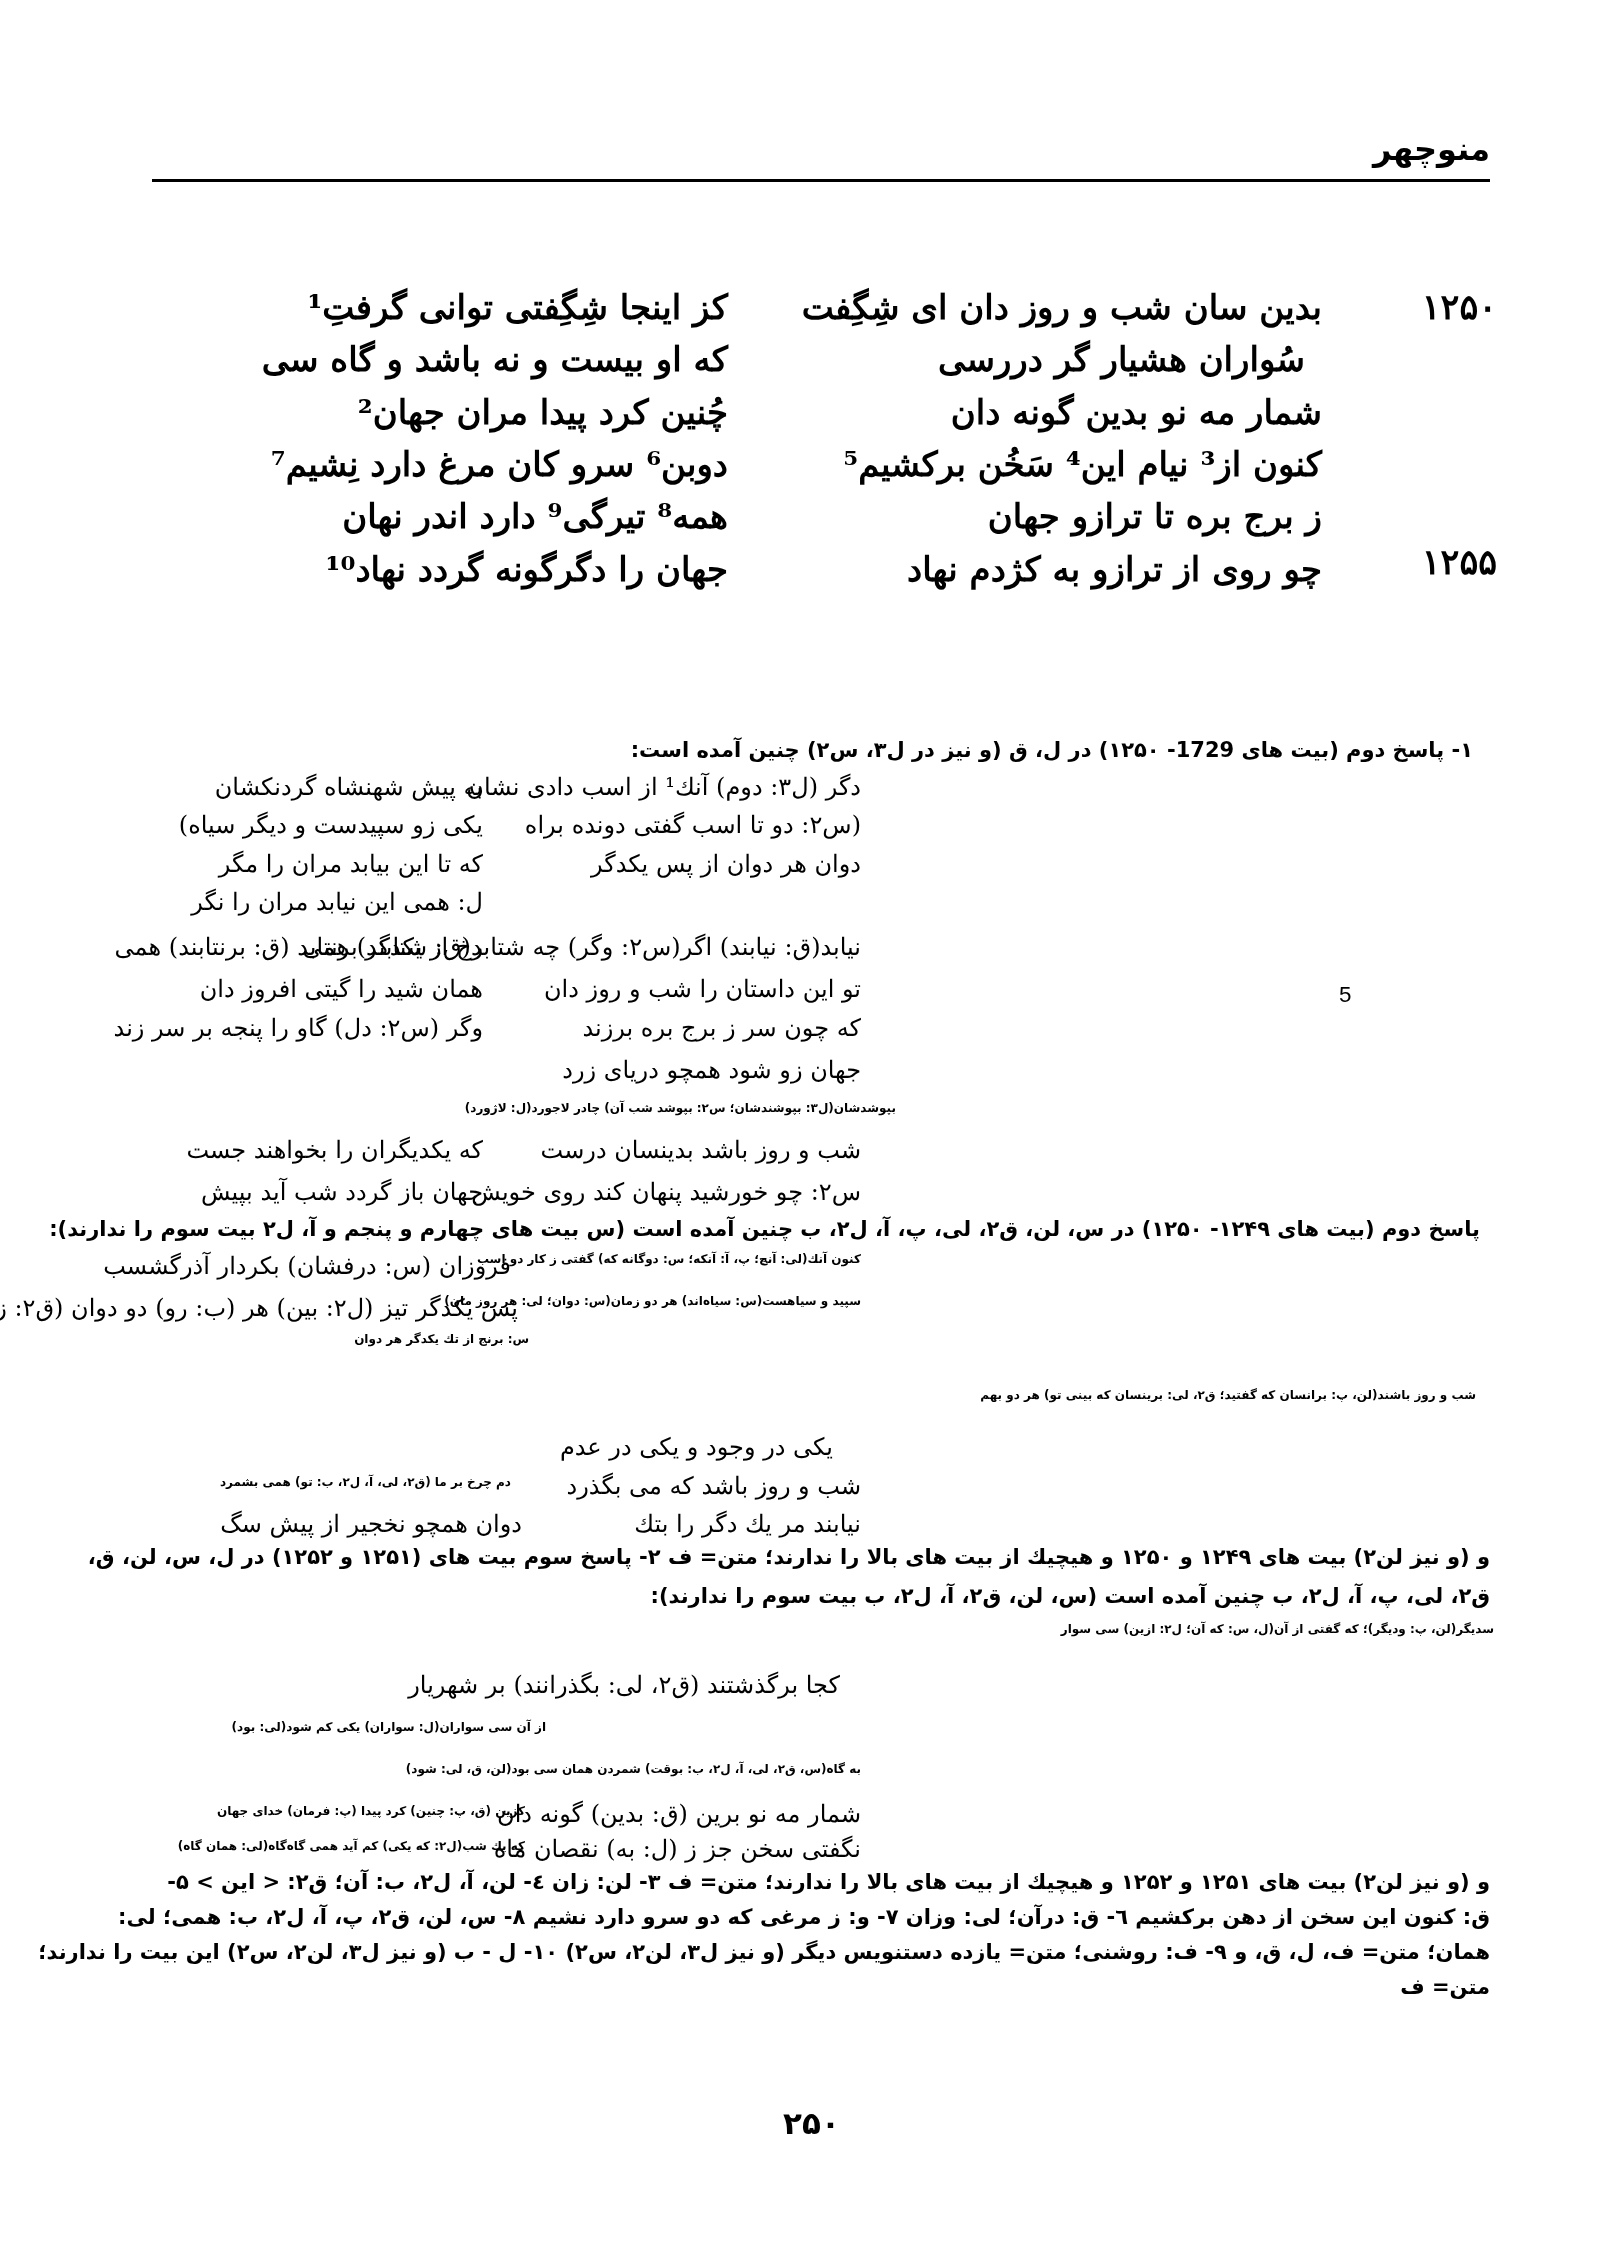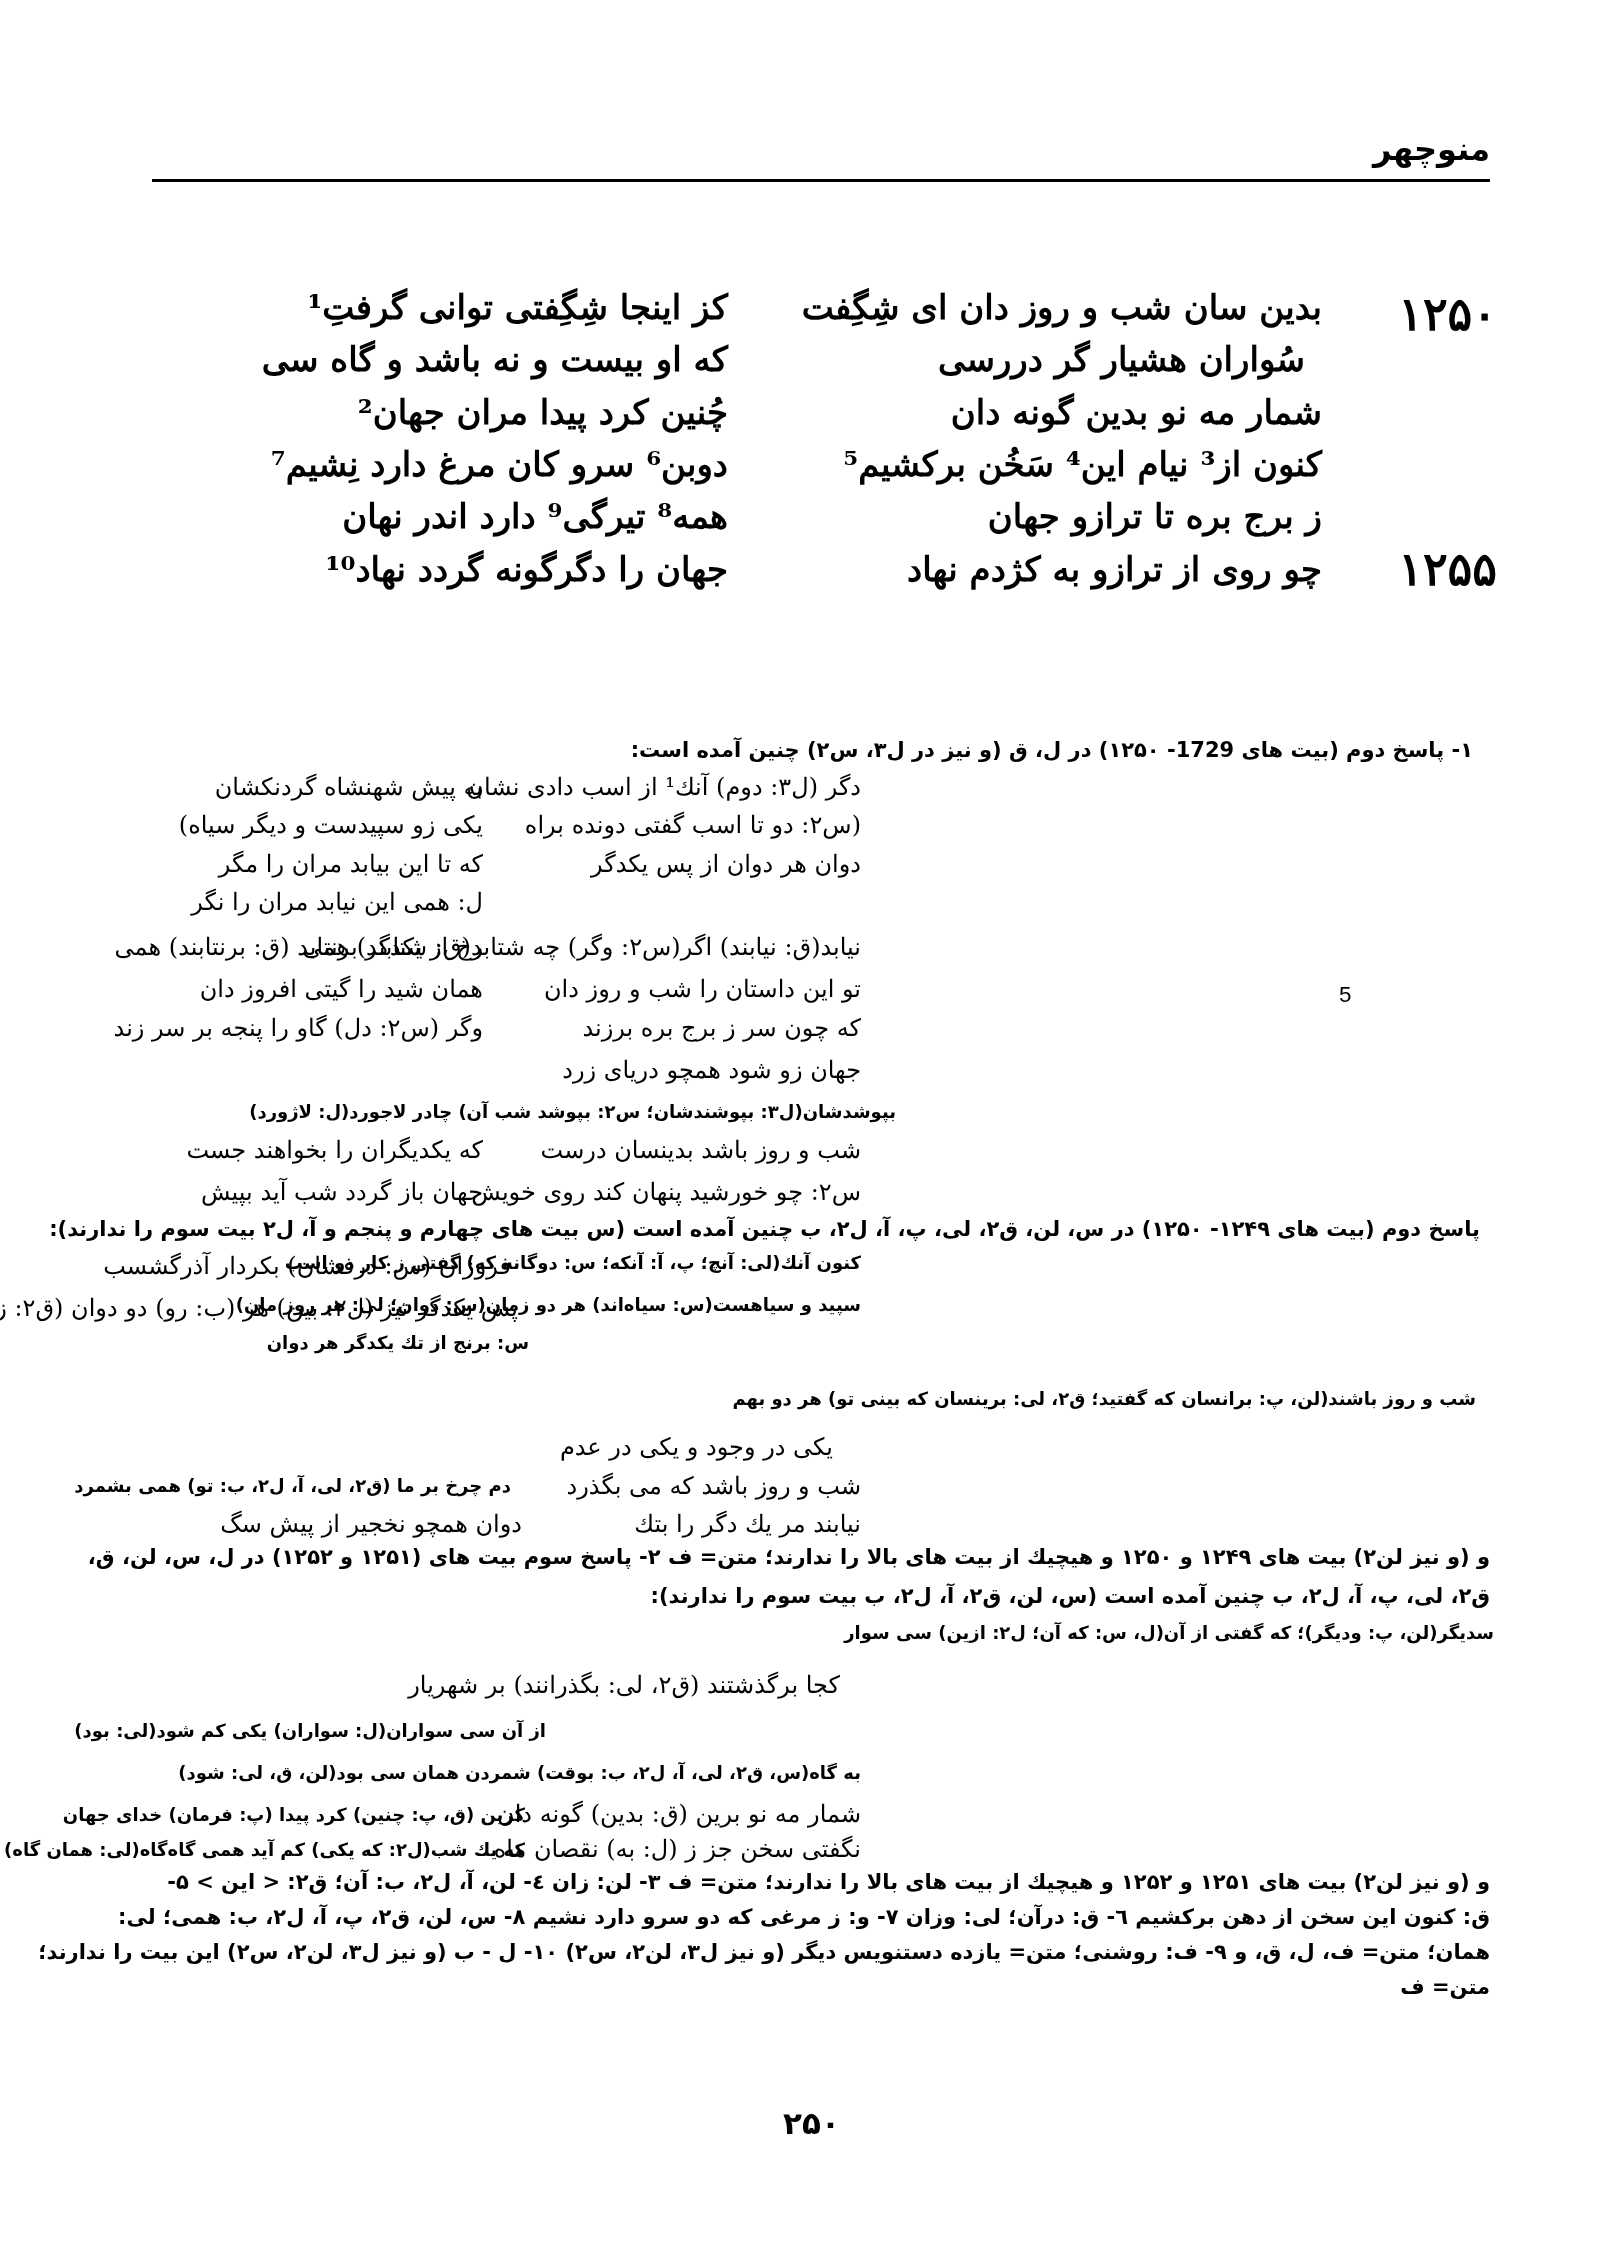--- a/index.html
+++ b/index.html
@@ -9,26 +9,26 @@
     }
     .rtl { direction: rtl; unicode-bidi: embed; }
     .abs { position: absolute; white-space: nowrap; }
 
     
     .running-head { right: 133px; top: 130px; font-size: 32px; font-weight: bold; }
     .head-rule { position: absolute; left: 152px; right: 133px; top: 179px; height: 2.8px; background: #000; }
 
     
     .poem-line { position: absolute; font-size: 34px; font-family: "DejaVu Serif", serif; font-weight: bold; }
-    .verse-num { position: absolute; font-size: 46px; font-weight: bold; font-family: Liberation Sans, sans-serif; }
+    .verse-num { position: absolute; font-size: 35px; font-weight: bold; font-family: Liberation Sans, sans-serif; }
 
     
     .fn { position: absolute; font-size: 21px; font-weight: bold; white-space: nowrap; direction: rtl; }
     .fn-verse { position: absolute; font-size: 24px; white-space: nowrap; direction: rtl; font-family: "DejaVu Serif", serif; }
-    .fn-small { position: absolute; font-size: 18px; white-space: nowrap; direction: rtl; font-weight: bold; }
+    .fn-small { position: absolute; font-size: 12px; white-space: nowrap; direction: rtl; font-weight: bold; }
     .marker5 { position: absolute; font-size: 22.4px; font-family: "Liberation Sans", sans-serif; }
     .page-num { position: absolute; left: 0; right: 0; top: 2105px; text-align: center; font-size: 31px; font-weight: bold; }
   </style>
 </head>
 <body>
 
 <div class="abs rtl running-head">منوچهر</div>
 <div class="head-rule"></div>
 
 <div>

